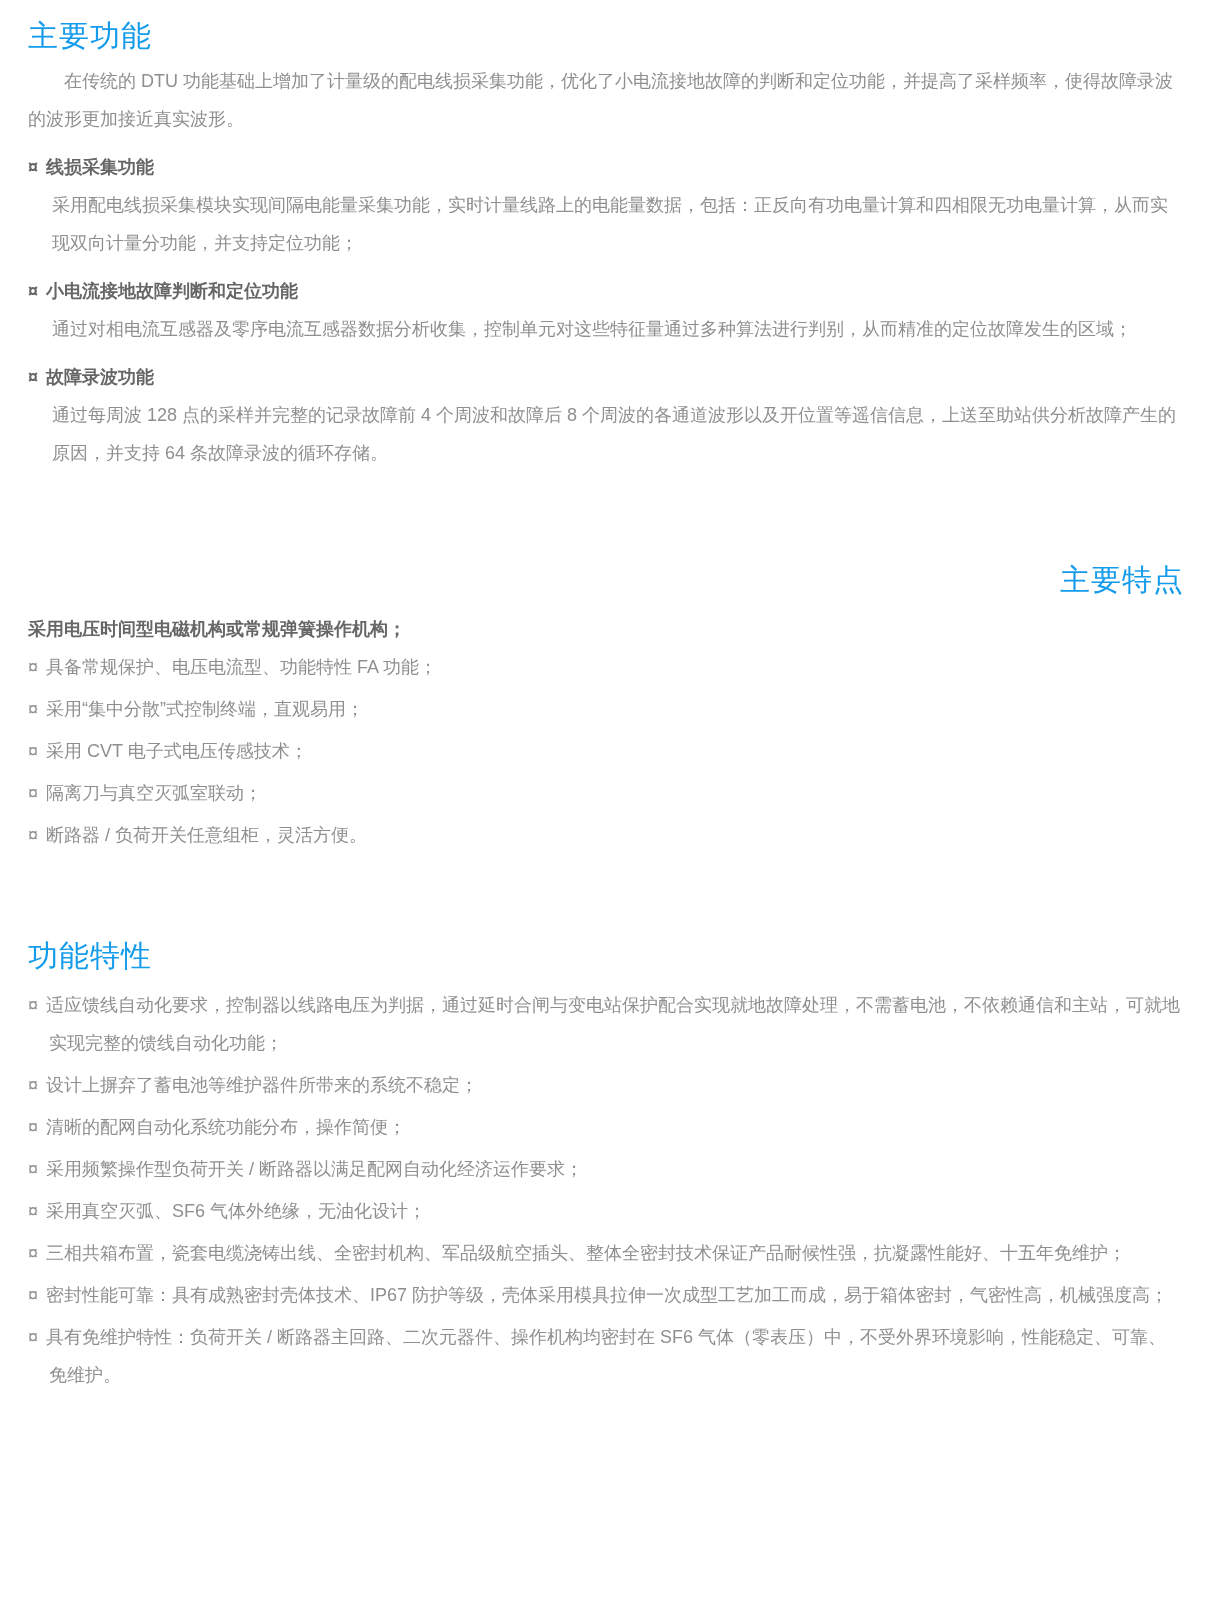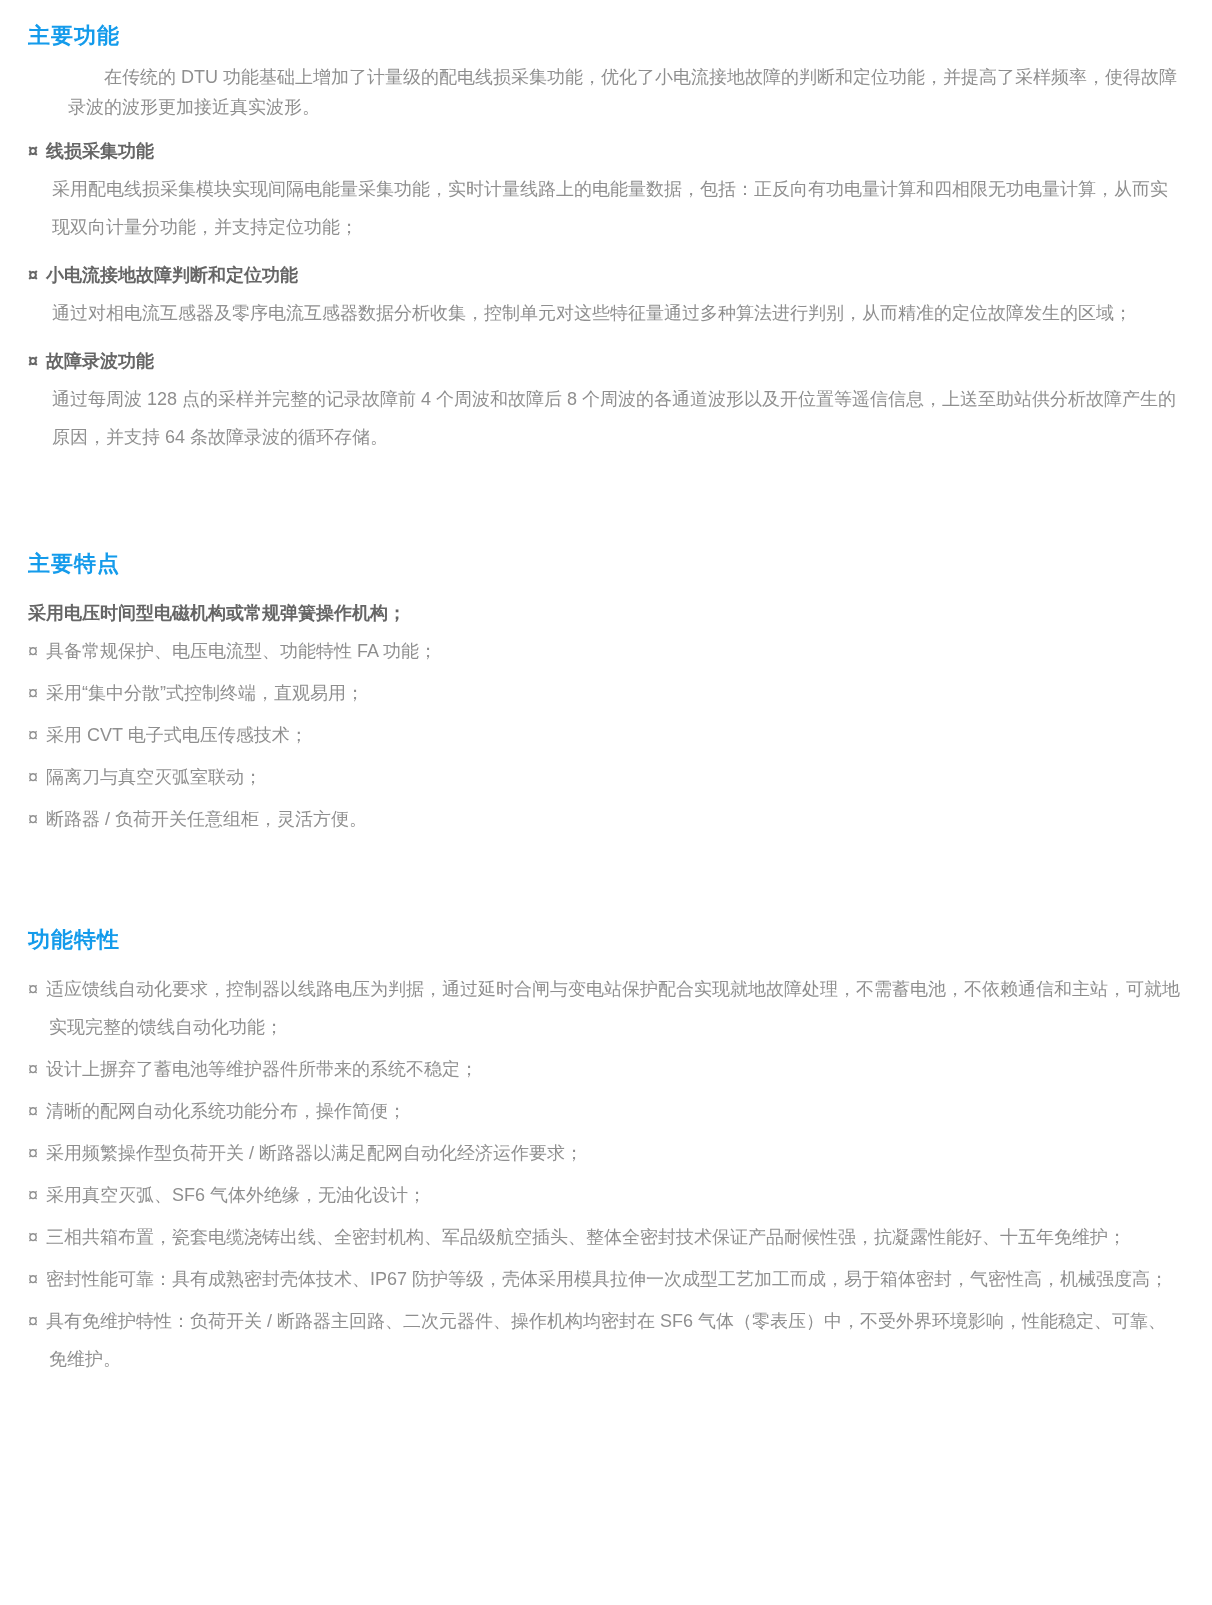--- a/index.html
+++ b/index.html
@@ -6,35 +6,34 @@
   html,body { margin:0; padding:0; background:#ffffff; }
   body {
     width:1212px;
     font-family:"Liberation Sans", sans-serif;
     -webkit-font-smoothing:antialiased;
   }
   .page { padding:0 28px 17px 28px; color:var(--body-text); font-size:18px; }
   section { display:block; }
   h2 {
     color:var(--accent);
-    font-size:22px;
+    font-size:30px;
     line-height:32px;
-    font-weight:bold;
+    font-weight:normal;
     margin:0;
     letter-spacing:1px;
   }
   .s1 h2 { margin:20px 0 10px 0; }
-  .s2 h2 { margin:92px 0 14px 0; }
+  .s2 h2 { margin:92px 0 14px 0;text-align:right; }
   .s3 h2 { margin:86px 0 14px 0; }
   p { margin:0; }
   .intro {
     margin-top:8px;
-    line-height:30px;
+    line-height:38px;
     text-indent:36px;
-    margin-left:40px;
   }
   .subhead {
     margin-top:10px;
     line-height:38px;
     color:var(--bold-text);
     font-weight:bold;
   }
   .para {
     margin-left:24px;
     line-height:38px;

